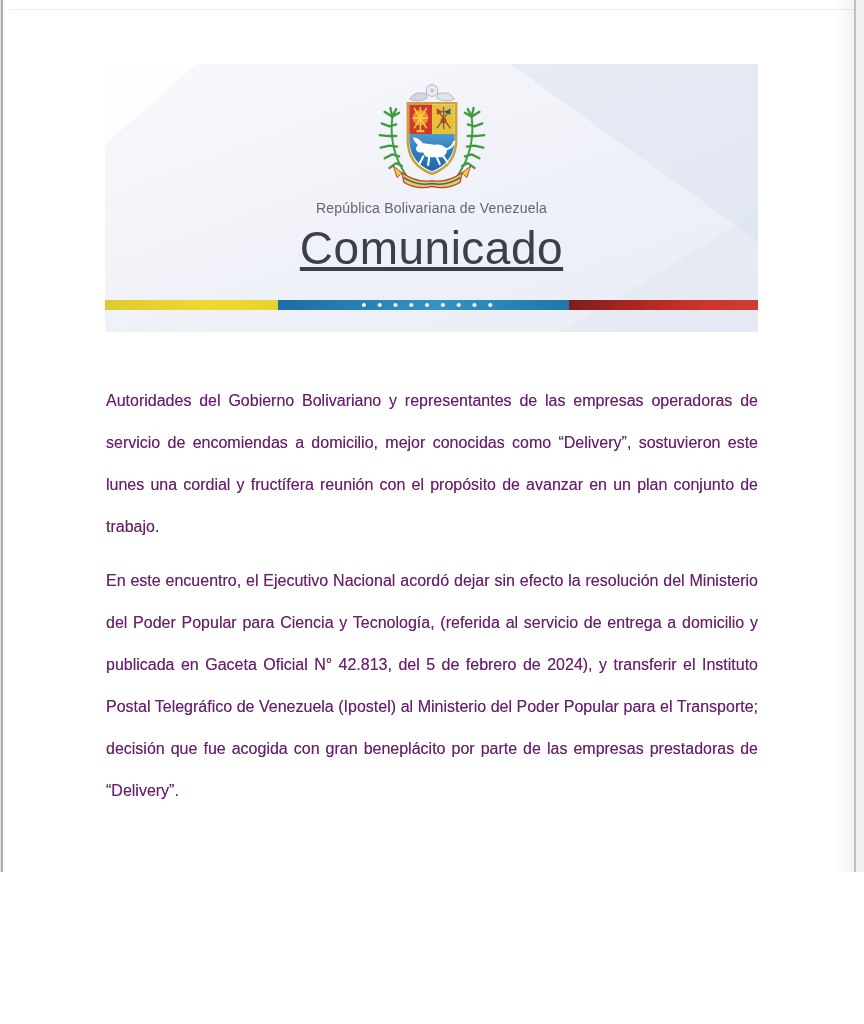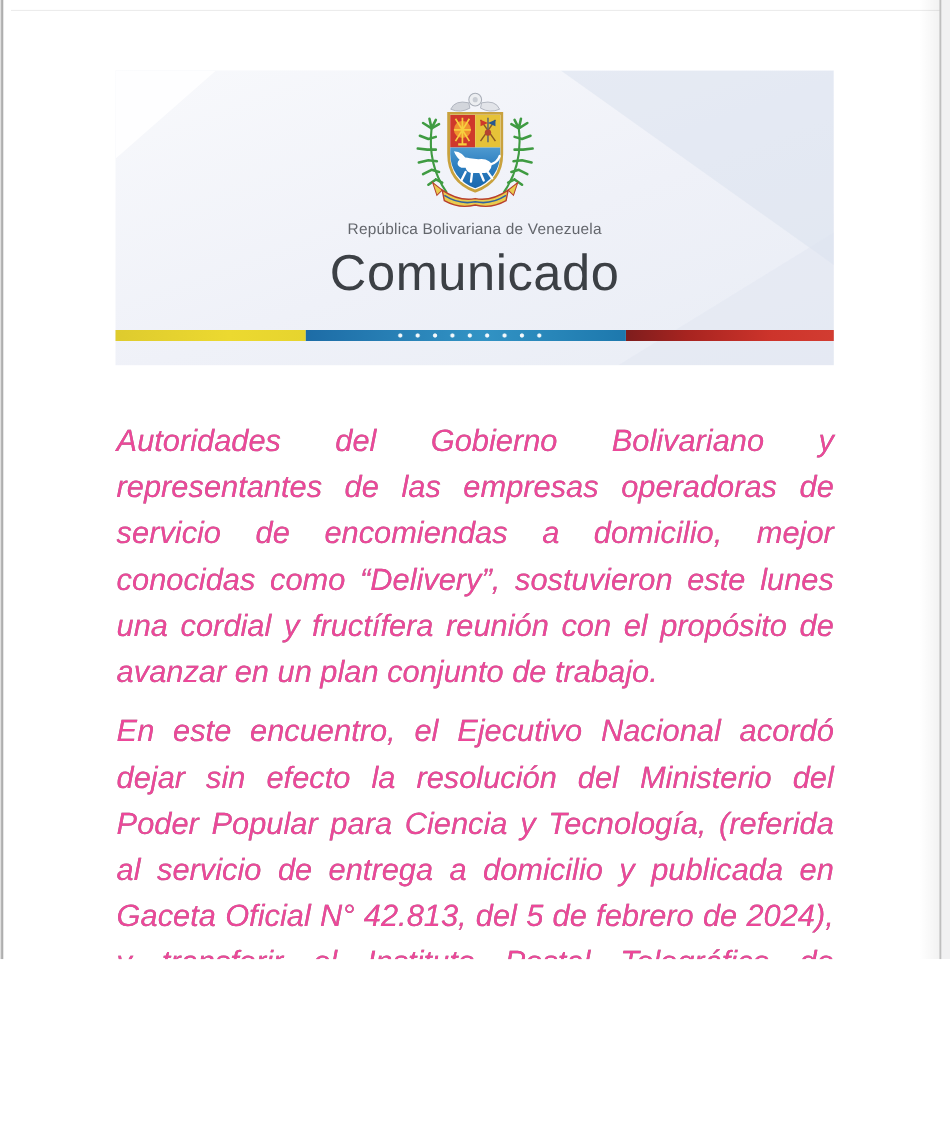--- a/index.html
+++ b/index.html
@@ -32,41 +32,41 @@
   .emblem{position:absolute;left:50%;top:14px;transform:translateX(-50%);
     width:126px;height:118px;}
   .emblem svg{width:100%;height:100%;display:block;}
 
   .republic-line{
     position:absolute;left:0;top:134px;width:100%;text-align:center;
     font-size:14px;line-height:20px;color:#63666c;letter-spacing:.2px;
   }
   .comunicado-title{
     position:absolute;left:0;top:156px;width:100%;text-align:center;
-    font-size:46px;line-height:56px;color:#3c4045;font-weight:400;letter-spacing:.5px;
+    font-size:46px;line-height:56px;color:#3c4045;font-weight:400;letter-spacing:.5px;text-decoration:underline;
   }
 
   .flag-stripe{position:absolute;left:0;top:236px;width:100%;height:10px;display:flex;}
   .stripe-yellow{flex:0 0 26.5%;background:linear-gradient(90deg,#decb2e,#ecd930 60%,#e6d42e);}
   .stripe-blue{flex:0 0 44.5%;position:relative;
     background:linear-gradient(90deg,#1d6ca6,#3293c4 55%,#1d78ad);}
   .stripe-red{flex:0 0 29%;
     background:linear-gradient(90deg,#7e1d1d 0%,#a82420 30%,#cd342b 70%,#d23c31 100%);}
   .flag-stars{
     position:absolute;left:50%;top:0;transform:translateX(-50%);
     width:142px;height:100%;
     background-image:radial-gradient(circle,rgba(255,255,255,0.95) 1.5px,rgba(255,255,255,0) 2.3px);
     background-size:15.8px 10px;background-repeat:repeat-x;background-position:4px center;
   }
 
   
   .body-text{position:absolute;left:106px;top:380px;width:652px;}
   .body-text p{
-    margin:0 0 12px 0;font-size:28px;line-height:42px;color:#ec4899;
-    text-align:justify;text-shadow:0 0 .5px rgba(30,30,30,.55);font-style:italic;
+    margin:0 0 12px 0;font-size:16px;line-height:42px;color:#701a75;
+    text-align:justify;text-shadow:0 0 .5px rgba(30,30,30,.55);
   }
 </style>
 </head>
 <body>
 
 <div class="page">
 
   <div class="edge edge-left-outer"></div>
   <div class="edge edge-left"></div>
   <div class="edge edge-top"></div>

